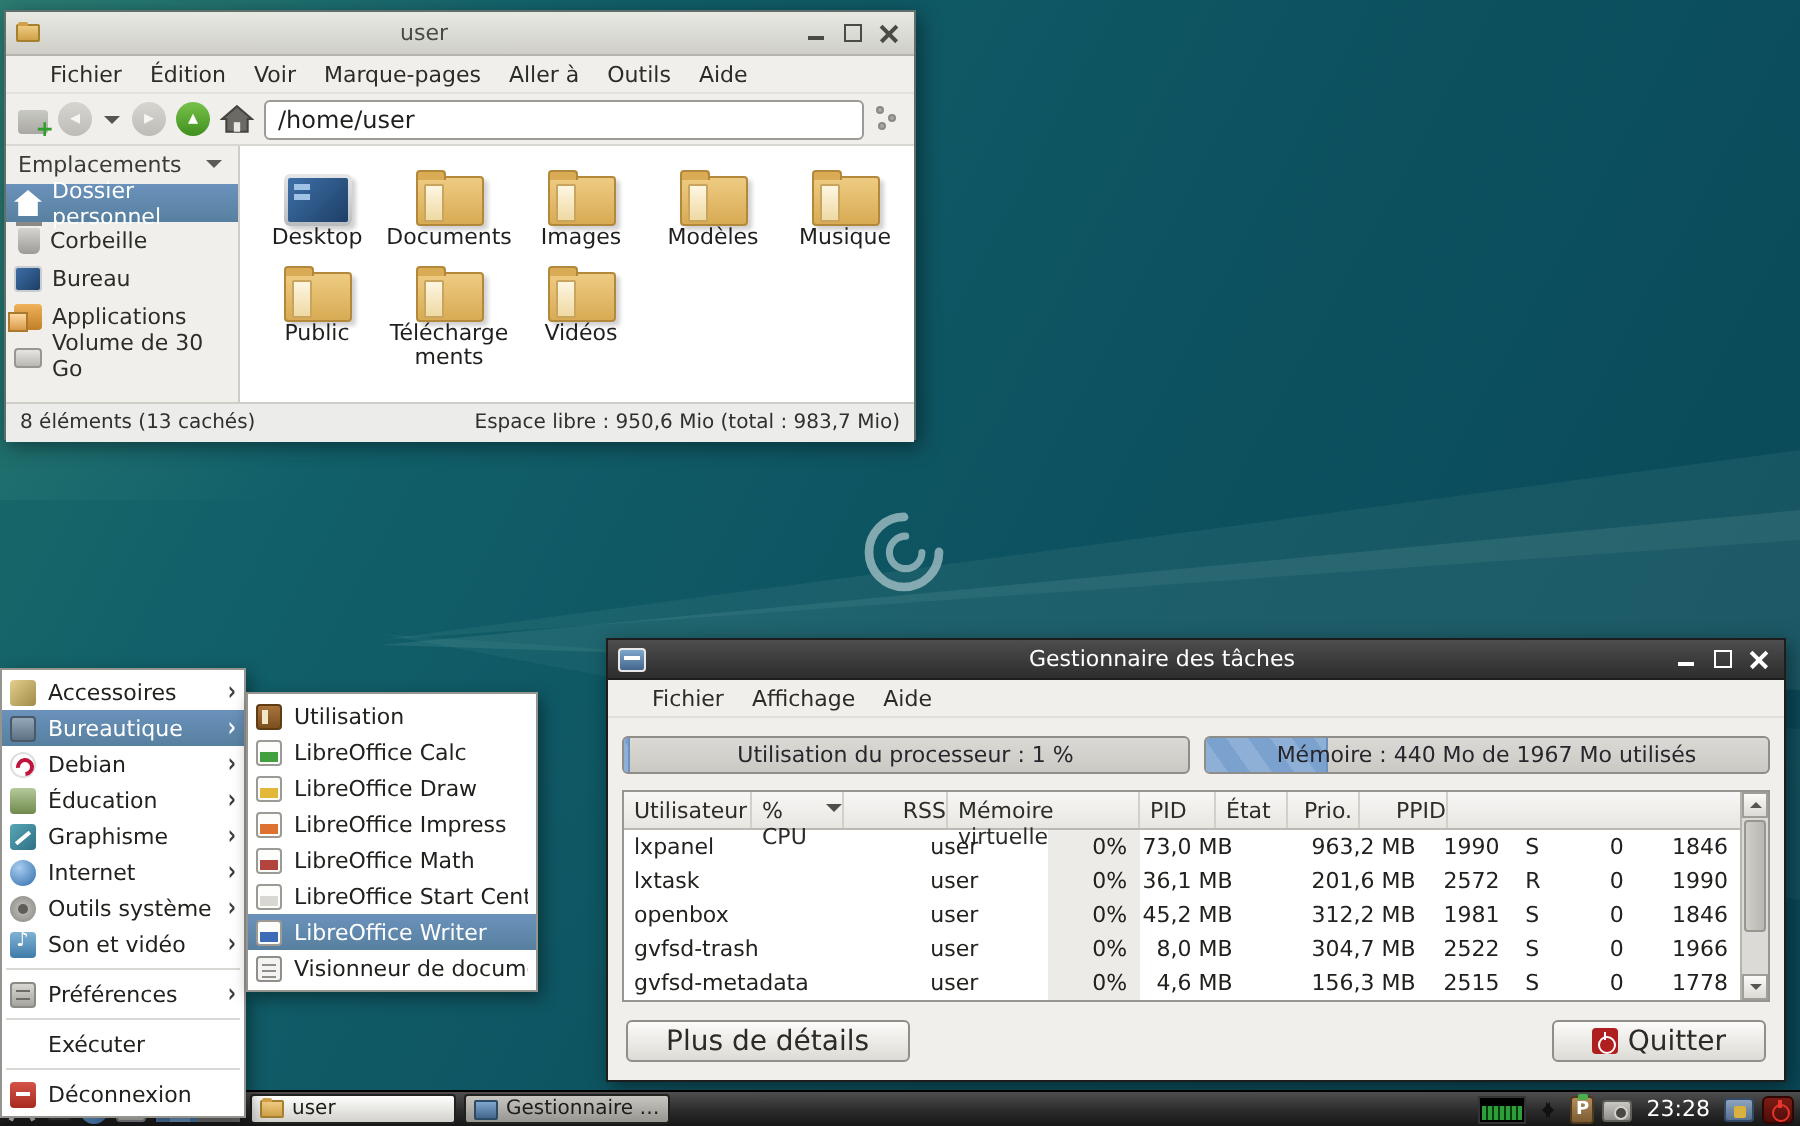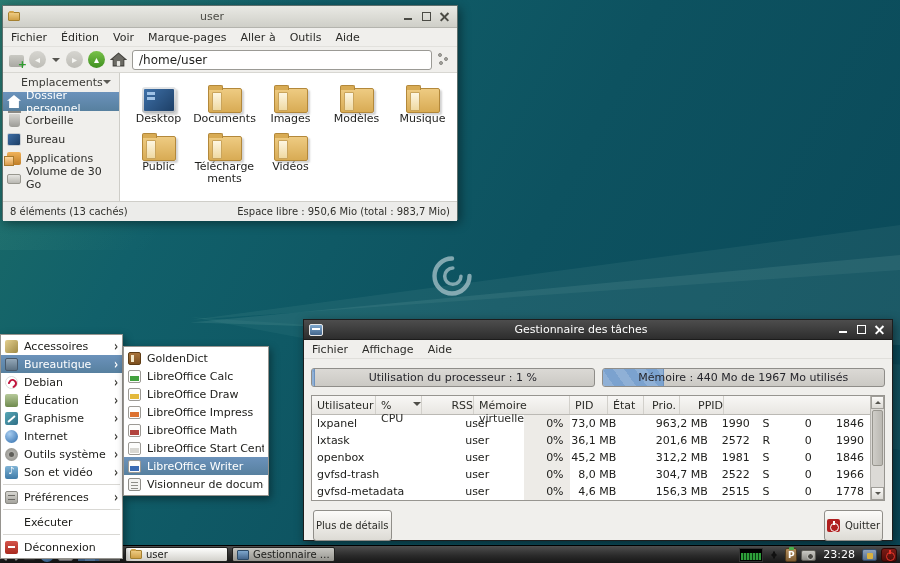--- a/index.html
+++ b/index.html
@@ -18,21 +18,21 @@
   .tb-light{background:linear-gradient(#e9e9e4,#cfcfc8);border-bottom:1px solid #b4b4ae;color:#4b4b45}
   .tb-dark{background:linear-gradient(#4d4d4d,#2d2d2d);color:#fff;border-bottom:1px solid #1c1c1c}
   .tb-title{flex:1;text-align:center;font-size:11px}
   .tb-dark .tb-title{font-weight:normal}
   .winbtns{display:flex;gap:9px;align-items:center;padding-right:3px}
   .wb{width:9px;height:9px;position:relative;cursor:pointer}
   .wb-min::after{content:"";position:absolute;left:0;right:1px;bottom:1px;height:2px;background:currentColor}
   .wb-max::after{content:"";position:absolute;inset:0;border:1.5px solid currentColor}
   .wb-close::before,.wb-close::after{content:"";position:absolute;left:-1px;top:3.5px;width:11px;height:1.8px;background:currentColor}
   .wb-close::before{transform:rotate(45deg)}.wb-close::after{transform:rotate(-45deg)}
-  .menubar{display:flex;align-items:center;gap:2px;padding:0 2px;background:#f0efec;font-size:11px;color:#2b2b28}
+  .menubar{display:flex;align-items:center;gap:2px;padding:0 16px;background:#f0efec;font-size:11px;color:#2b2b28}
   .menubar .mitem{padding:2px 6px;cursor:pointer}
   
   #fm{left:2px;top:5px;width:456px;height:215px}
   #fm .menubar{height:19px;border-bottom:1px solid #e2e1dd}
   .fm-toolbar{height:26px;display:flex;align-items:center;gap:5px;padding:0 6px;background:#f0efec;border-bottom:1px solid #d8d7d2}
   .tbico{width:17px;height:17px;flex:none;position:relative;cursor:pointer}
   .circ{border-radius:50%;display:flex;align-items:center;justify-content:center;font-size:9px;color:#fff}
   .circ-dis{background:linear-gradient(#d6d5d0,#bdbcb6);color:#f6f6f3}
   .circ-up{background:linear-gradient(#79c24a,#3f8f1f)}
   .newtab{background:linear-gradient(#c9c9c3,#a9a8a2);border-radius:2px;width:15px;height:12px;margin-top:3px}
@@ -40,21 +40,21 @@
   .chev{width:10px}
   .chev::after{content:"";position:absolute;top:7px;left:1px;border:4px solid transparent;border-top-color:#55544f}
   .arrow-l::after{content:"◂"}.arrow-r::after{content:"▸"}.arrow-u::after{content:"▴"}
   .circ::after{font-size:10px;line-height:1}
   .pathbox{flex:1;height:20px;border:1px solid #9b9a95;border-radius:3px;background:#fff;font-size:12px;padding:0 6px;color:#1e1e1c;outline:none}
   .dots-ico{width:14px}
   .dots-ico i{position:absolute;width:4px;height:4px;border-radius:50%;background:#a8a7a1;border:1px solid #8a8984}
   .dots-ico i:nth-child(1){left:1px;top:2px}.dots-ico i:nth-child(2){left:7px;top:6px}.dots-ico i:nth-child(3){left:2px;top:10px}
   .fm-body{display:flex;height:128px}
   .fm-side{width:124px;background:#f0efec;border-right:1px solid #cecdc8;font-size:11px;color:#2c2c29;overflow:hidden}
-  .side-head{display:flex;align-items:center;justify-content:space-between;padding:3px 8px 3px 18px;color:#3a3a36}
+  .side-head{display:flex;align-items:center;justify-content:space-between;padding:3px 8px 3px 6px;color:#3a3a36}
   .side-head .dd::after{content:"";display:block;border:4px solid transparent;border-top-color:#5b5a55;margin-top:3px}
   .srow{display:flex;align-items:center;gap:5px;height:19px;padding:0 4px;cursor:pointer}
   .srow.sel{background:linear-gradient(#6b92bb,#57809f);color:#fff}
   .si{width:14px;height:13px;flex:none;position:relative}
   .si-home{background:#fff;clip-path:polygon(50% 0,100% 45%,85% 45%,85% 100%,15% 100%,15% 45%,0 45%)}
   .srow:not(.sel) .si-home{background:#8aa0b8}
   .si-desktop{background:linear-gradient(135deg,#3d6ea6,#1d3f66);border:1px solid #c8cdd2;border-radius:2px}
   .si-trash{background:linear-gradient(#d5d4d0,#9c9b96);border-radius:1px 1px 3px 3px;width:11px;margin-left:2px}
   .si-trash::before{content:"";position:absolute;top:-3px;left:-1px;right:-1px;height:2px;background:#8b8a85}
   .si-apps{background:linear-gradient(#f0b25a,#c07e27);border-radius:2px}
@@ -96,21 +96,21 @@
   .c5{width:38px}.c6{width:36px;padding-left:8px}.c7{width:36px;justify-content:center;padding:0}.c8{width:44px;justify-content:flex-end;padding:0 6px 0 0}
   .prow .c2{background:#edebe7}
   .vscroll{width:14px;background:#dcdad6;border-left:1px solid #b5b3ae;display:flex;flex-direction:column}
   .vs-btn{height:13px;background:linear-gradient(#fbfaf8,#dcdad5);border:1px solid #a09e99;display:flex;align-items:center;justify-content:center}
   .vs-btn i{border:3px solid transparent}
   .vs-up i{border-bottom-color:#56554f;margin-top:-3px}
   .vs-down i{border-top-color:#56554f;margin-top:3px}
   .vs-thumb{height:56px;margin:1px;background:linear-gradient(90deg,#cfcdc8,#bab8b2);border:1px solid #98968f;border-radius:2px}
   .vs-track{flex:1}
   .tm-actions{display:flex;align-items:center;margin-top:9px;padding:0 2px}
-  .btn{height:31px;border:1px solid #908e89;border-radius:3px;background:linear-gradient(#fcfbf9,#dddbd5);font-size:10px;color:#2b2b27;display:flex;align-items:center;gap:5px;padding:0 2px;cursor:pointer}
+  .btn{height:21px;border:1px solid #908e89;border-radius:3px;background:linear-gradient(#fcfbf9,#dddbd5);font-size:14px;color:#2b2b27;display:flex;align-items:center;gap:5px;padding:0 19px;cursor:pointer}
   .spacer{flex:1}
   .pwr{width:13px;height:13px;border-radius:2px;background:#b01f1f;position:relative;flex:none}
   .pwr::before{content:"";position:absolute;left:3px;top:3.5px;width:7px;height:7px;border:1.4px solid #fff;border-radius:50%}
   .pwr::after{content:"";position:absolute;left:6px;top:2px;width:1.6px;height:4px;background:#fff}
   
   .popup{position:absolute;background:#fff;border:1px solid #96948f;box-shadow:2px 3px 8px rgba(0,0,0,.4);padding:2px 0;z-index:50;font-size:11px;color:#21211e}
   #appmenu{left:0;top:334px;width:123px}
   #submenu{left:123px;top:346px;width:146px}
   .pitem{display:flex;align-items:center;gap:6px;height:18px;padding:0 4px;cursor:pointer}
   .pitem.sel{background:linear-gradient(#6b92bb,#57809f);color:#fff}
@@ -516,21 +516,21 @@
       </div>
       <div class="psep"></div>
       <div class="pitem">
         <span class="mi mi-logout"></span>
         <span class="plabel">Déconnexion</span>
       </div>
     </div>
   <div class="popup" id="submenu">
       <div class="pitem">
         <span class="mi mi-goldendict"></span>
-        <span class="plabel">GoldenDict</span>
+        <span class="plabel">Utilisation</span>
       </div>
       <div class="pitem">
         <span class="mi mi-localc doc"></span>
         <span class="plabel">LibreOffice Calc</span>
       </div>
       <div class="pitem">
         <span class="mi mi-lodraw doc"></span>
         <span class="plabel">LibreOffice Draw</span>
       </div>
       <div class="pitem">

